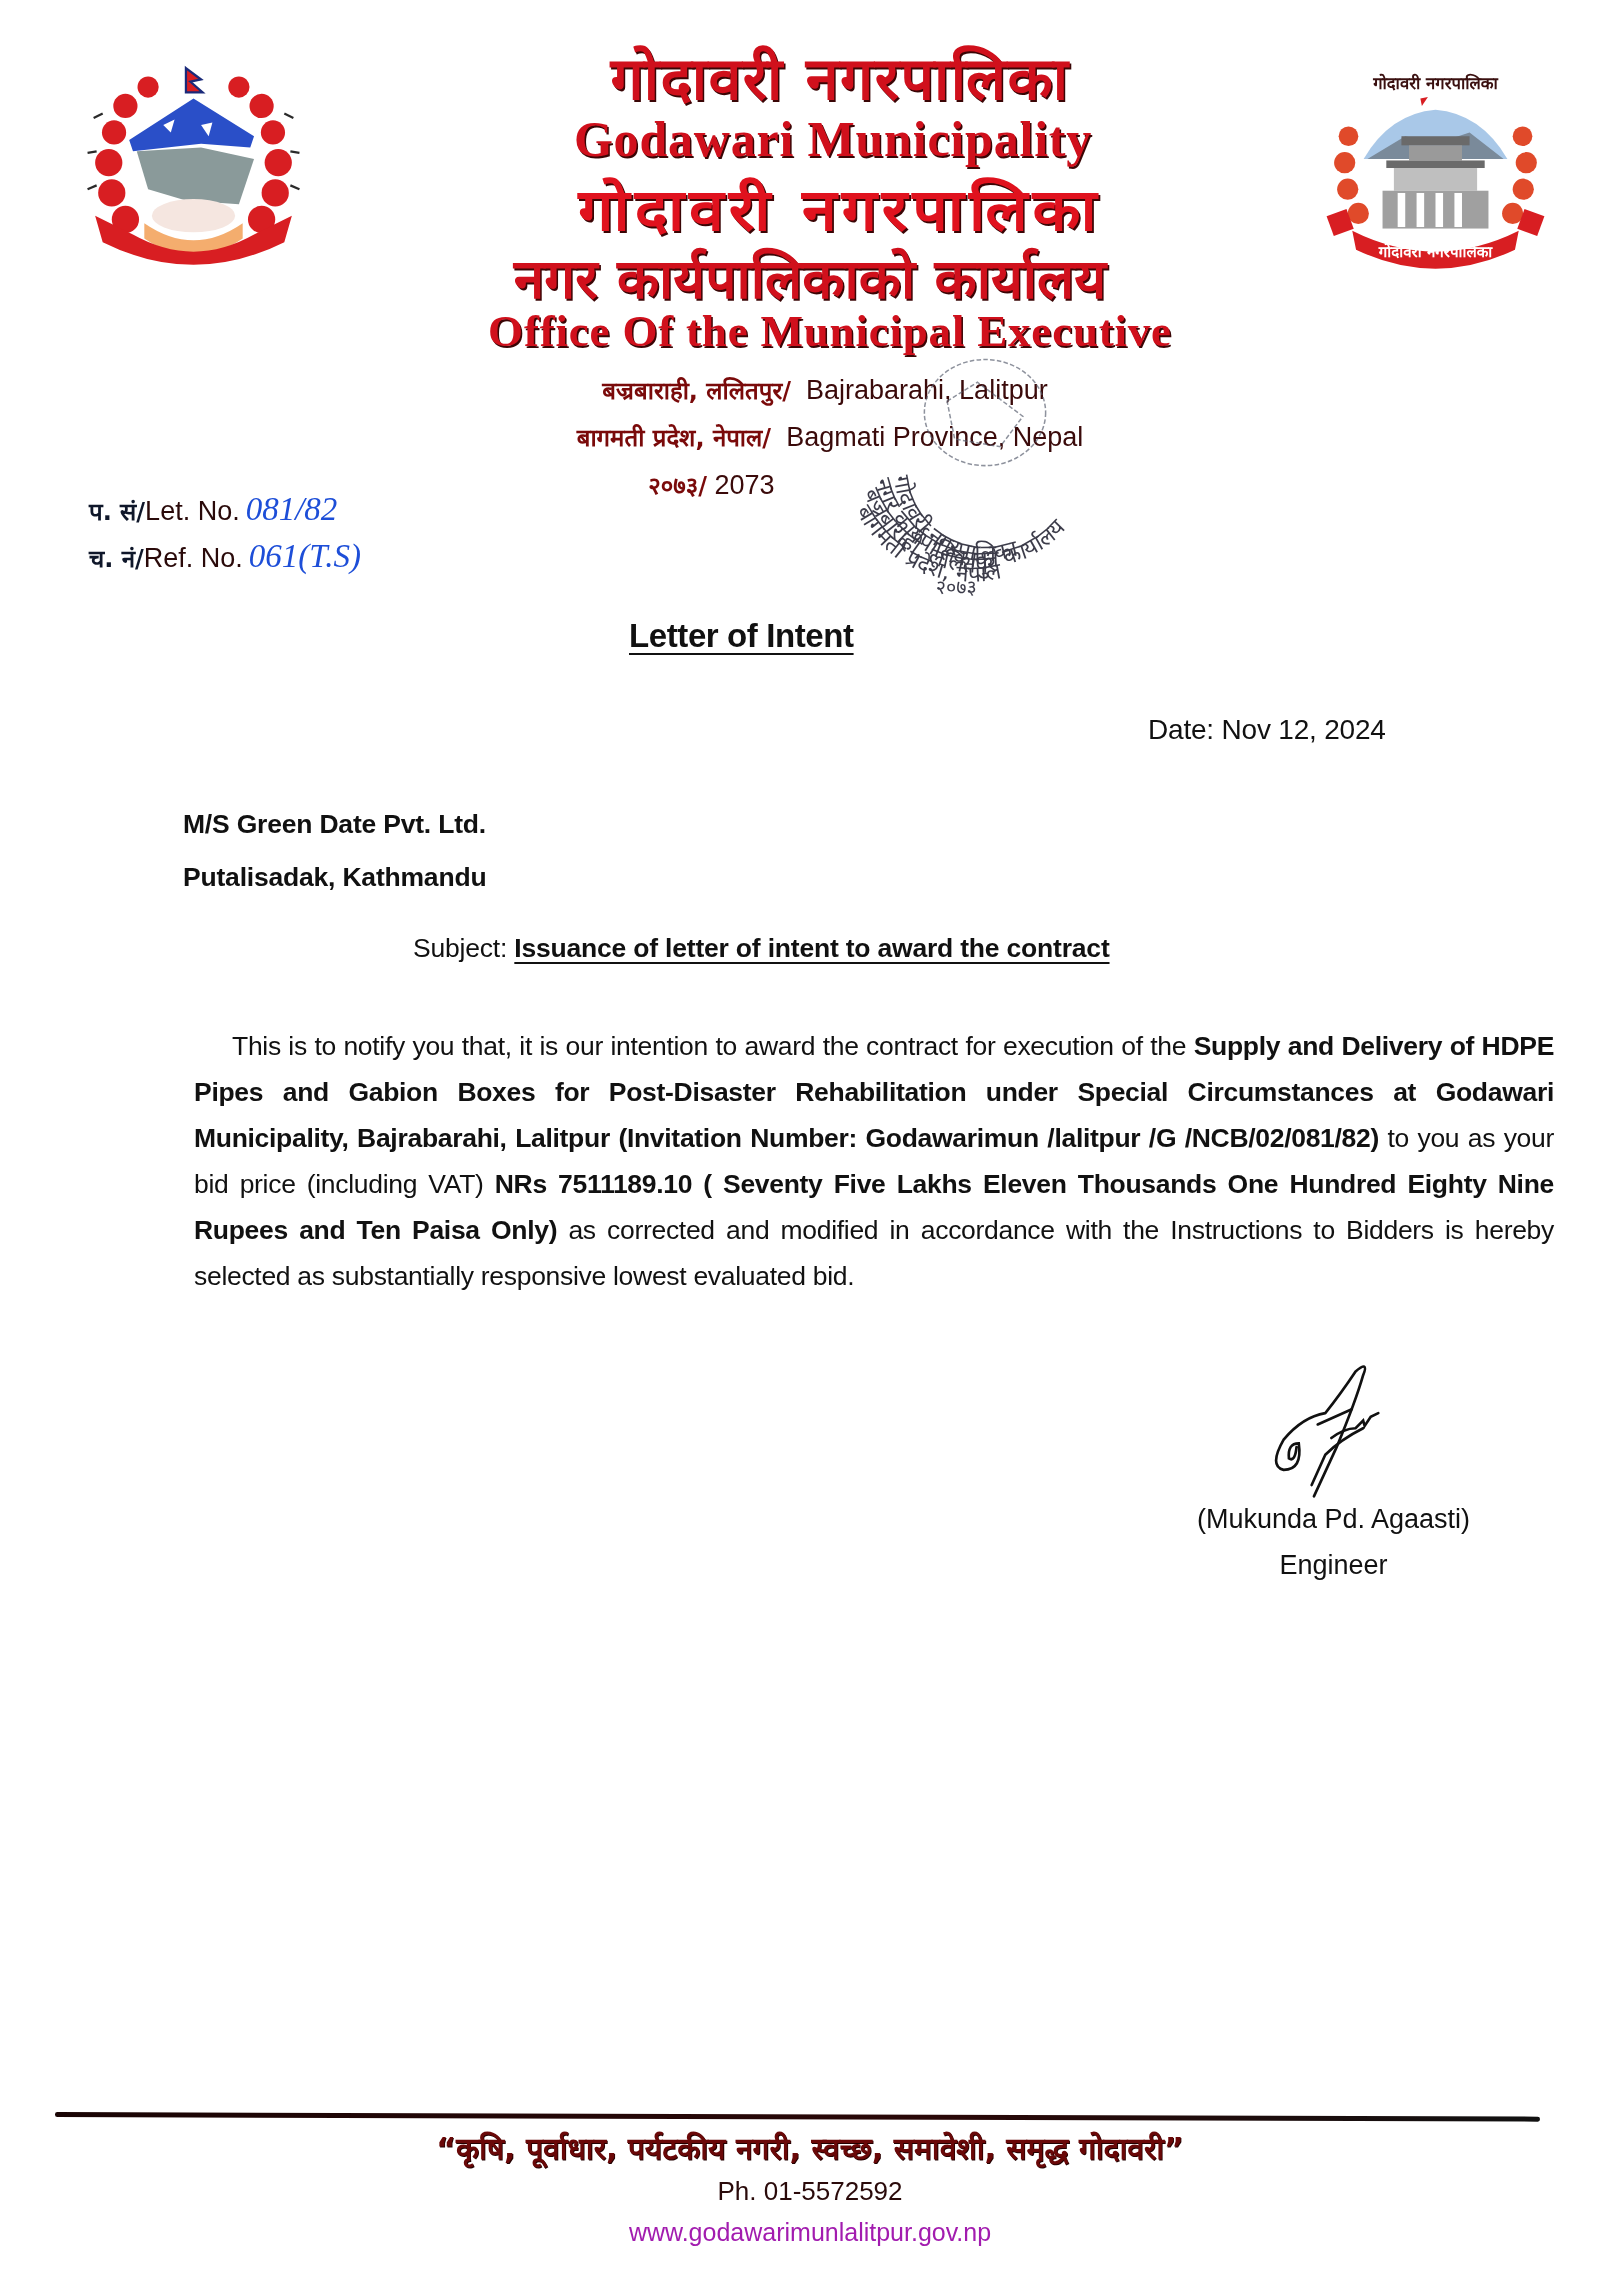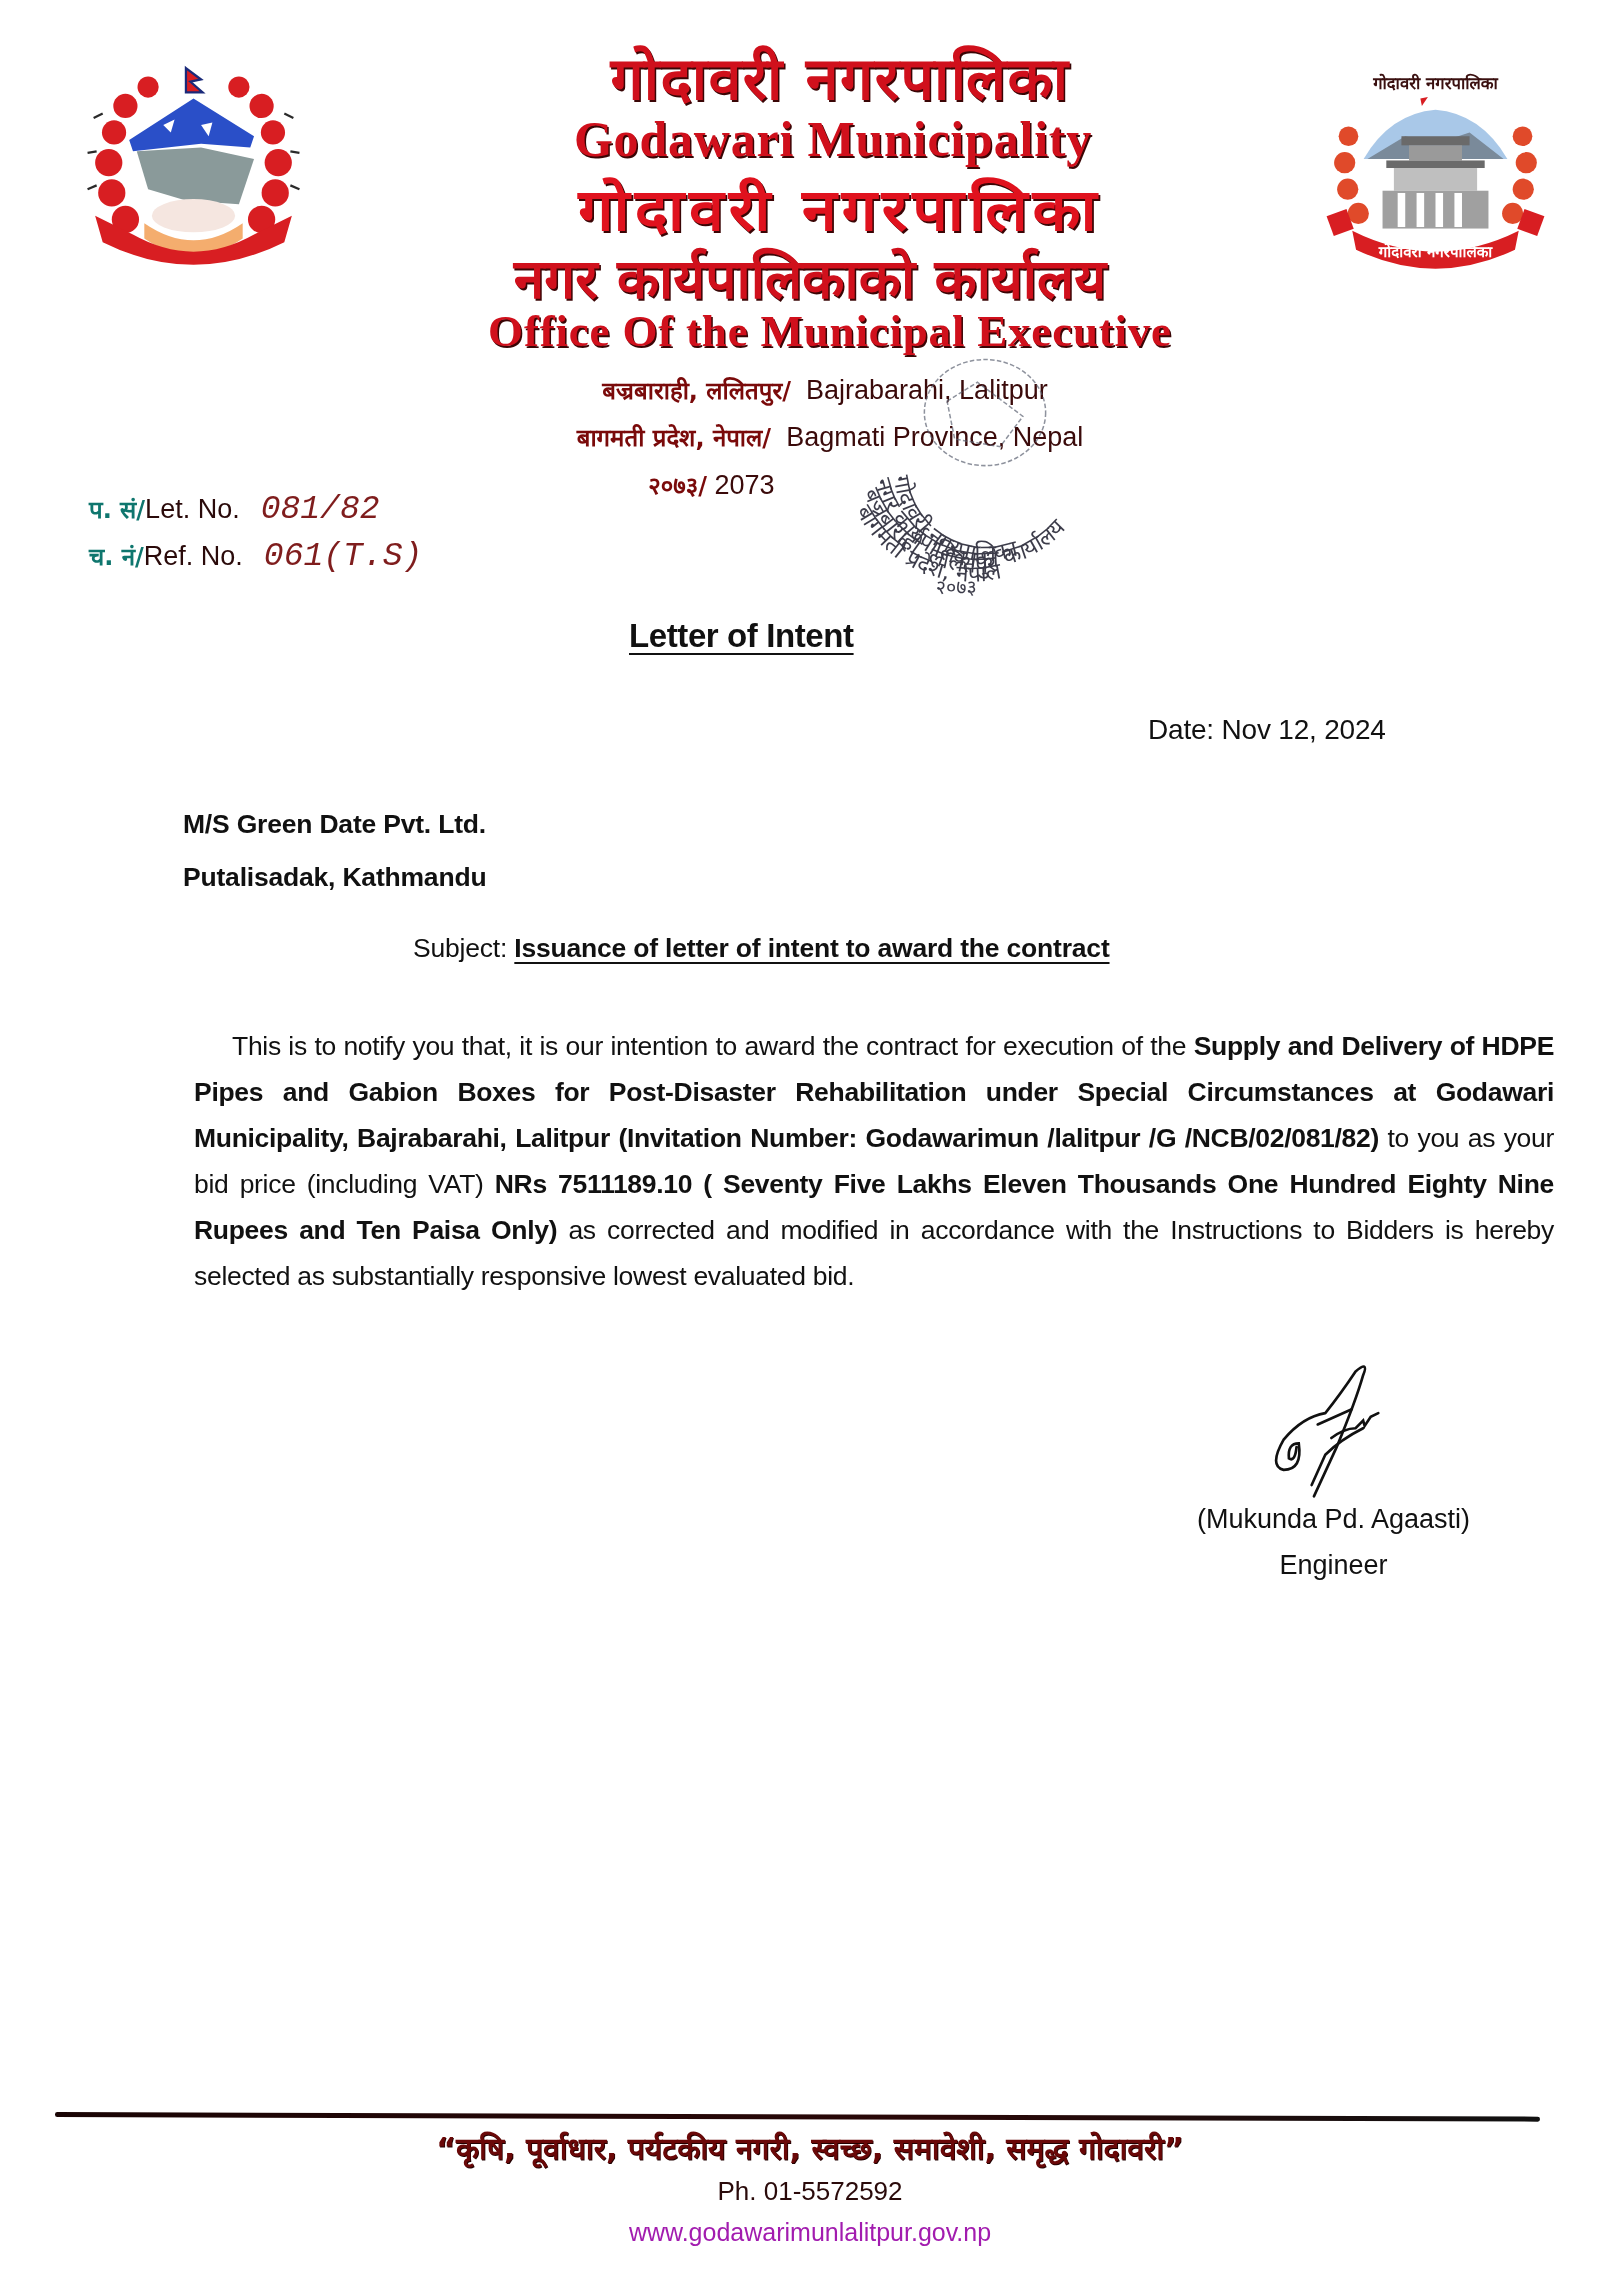--- a/index.html
+++ b/index.html
@@ -23,22 +23,22 @@
   .addr2 { top: 420px; left: 0; width: 1620px; text-align: center; padding-left: 40px; box-sizing: border-box; }
   .addr3 { top: 468px; left: 0; width: 1340px; text-align: center; padding-left: 83px; box-sizing: border-box; }
 
   
   .logo { width: 227px; height: 227px; }
   .logo-left { left: 80px; top: 53px; }
   .logo-right { left: 1322px; top: 53px; }
 
   
   .refline { left: 89px; font-size: 27px; color: #2a0a0a; font-family: "Liberation Sans", sans-serif; }
-  .refline .dev { font-family: "DejaVu Sans", sans-serif; font-weight: bold; font-size: 24px; color: #0f766e; }
-  .refline .hand { font-family: Liberation Mono, monospace; font-size: 33px; color: #7f1d1d; margin-left: 21px; font-style: italic; }
+  .refline .dev { font-family: "DejaVu Sans", sans-serif; font-weight: bold; font-size: 24px; color: #0f172a; }
+  .refline .hand { font-family: Liberation Serif, serif; font-size: 33px; color: #1d4ed8; margin-left: 6px; font-style: italic; }
   .ref-let { top: 491px; }
   .ref-ref { top: 538px; }
 
   
   .stamp { left: 841px; top: 348px; width: 288px; height: 258px; opacity: 0.85; }
 
   
   .calibri { font-family: "Liberation Sans", "DejaVu Sans", sans-serif; }
   .loi-title { top: 617px; left: 629px; font-weight: bold; font-size: 33px; text-decoration: underline; text-decoration-thickness: 2.3px; text-underline-offset: 6px; letter-spacing: -0.4px; }
   .date { top: 714px; left: 1148px; font-weight: normal; font-size: 28px; letter-spacing: -0.2px; }

